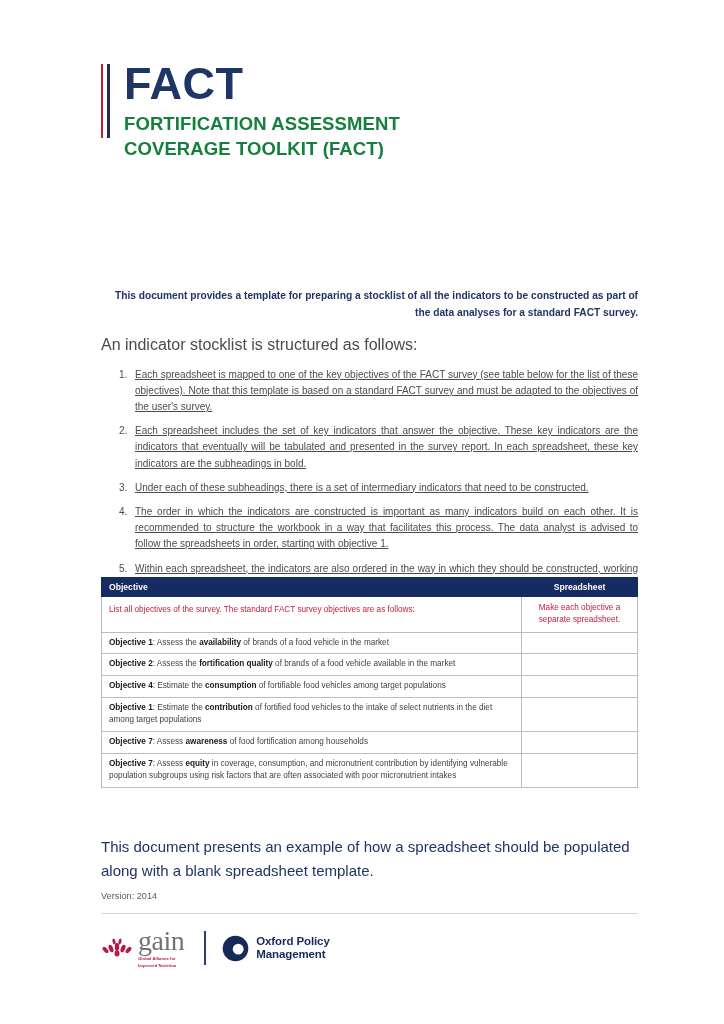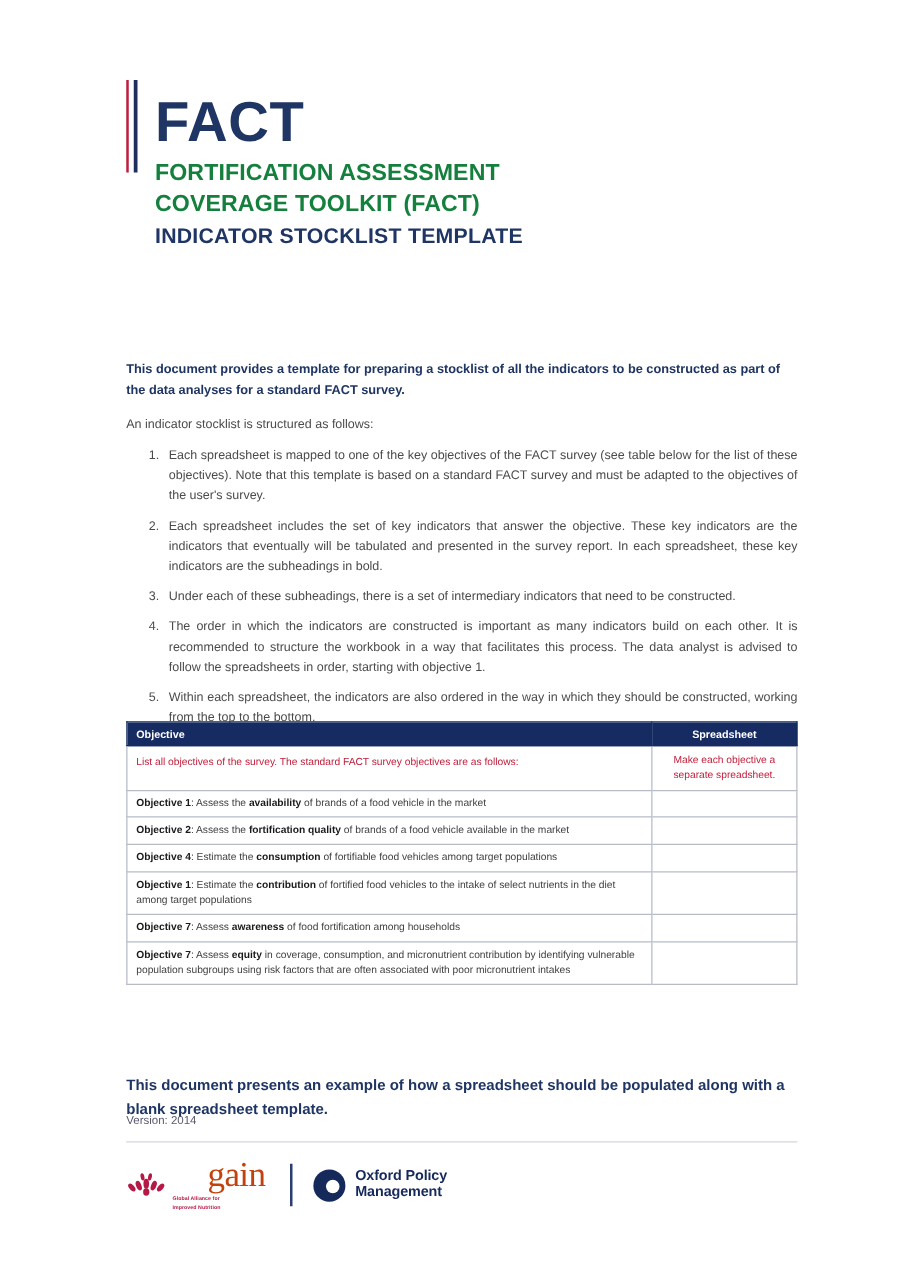--- a/index.html
+++ b/index.html
@@ -46,21 +46,20 @@
     background: #BE1E3C;
     height: 74px;
   }
   .rule-navy {
     width: 3px;
     background: #1F2E5C;
     height: 74px;
   }
   .brand-block {
     flex: 1;
-    margin-top: 14px;
   }
   .fact-word {
     font-size: 45px;
     font-weight: bold;
     color: #1F3563;
     letter-spacing: 0.5px;
     line-height: 0.98;
     margin: 0 0 6px 0;
   }
   .title-red {
@@ -86,23 +85,24 @@
     left: 101px;
     top: 288px;
     width: 537px;
   }
   .lead {
     font-size: 10.2px;
     font-weight: bold;
     color: #1F3563;
     line-height: 1.62;
     margin: 0 0 11px 0;
+    text-align: right;
   }
   .intro {
-    font-size: 10px;
+    font-size: 16px;
     color: #4b4b4b;
     line-height: 1.6;
     margin: 0 0 9px 0;
   }
   ol.steps {
     margin: 0;
     padding: 0;
     list-style: none;
   }
   ol.steps li {
@@ -114,20 +114,21 @@
   }
   ol.steps li .num {
     width: 34px;
     flex: 0 0 34px;
     padding-left: 18px;
     box-sizing: border-box;
   }
   ol.steps li .txt {
     flex: 1;
     text-align: justify;
+    text-decoration: underline;
   }
 
   
   .obj-table {
     position: absolute;
     left: 101px;
     top: 577px;
     width: 537px;
     border-collapse: collapse;
     table-layout: fixed;
@@ -170,24 +171,24 @@
   }
   .obj-table td .kw {
     font-weight: bold;
     color: #1a1a1a;
   }
 
   
   .closing {
     position: absolute;
     left: 101px;
-    top: 859px;
+    top: 835px;
     width: 530px;
-    font-size: 12px;
-    font-weight: bold;
+    font-size: 15px;
+    font-weight: normal;
     color: #1F3563;
     line-height: 1.6;
   }
   .version {
     position: absolute;
     left: 101px;
     top: 891px;
     font-size: 9.2px;
     color: #5a5a6e;
   }
@@ -217,24 +218,23 @@
     height: 24px;
     margin-right: 5px;
     margin-top: 5px;
   }
   .gain-text-wrap {
     line-height: 1;
   }
   .gain-word {
     font-family: "Liberation Serif", serif;
     font-size: 28px;
-    color: #c2410c;
+    color: #737373;
     line-height: 0.95;
     letter-spacing: -0.5px;
-    margin-left: 28px;
   }
   .gain-tag {
     font-size: 4.2px;
     font-weight: bold;
     color: #B51A46;
     line-height: 1.45;
     margin-top: 1px;
     letter-spacing: 0.05px;
   }
   .logo-divider {
@@ -268,21 +268,20 @@
   <div class="masthead">
     <div class="brand-row">
       <div class="rule-stack">
         <div class="rule-red"></div>
         <div class="rule-navy"></div>
       </div>
       <div class="brand-block">
         <div class="fact-word">FACT</div>
         <div class="title-red">FORTIFICATION ASSESSMENT</div>
         <div class="title-red">COVERAGE TOOLKIT (FACT)</div>
-        <div class="title-navy">INDICATOR STOCKLIST TEMPLATE</div>
       </div>
     </div>
   </div>
 
   <div class="content">
     <p class="lead">This document provides a template for preparing a stocklist of all the indicators to be constructed as part of the data analyses for a standard FACT survey.</p>
     <p class="intro">An indicator stocklist is structured as follows:</p>
     <ol class="steps">
       <li>
         <span class="num">1.</span>

